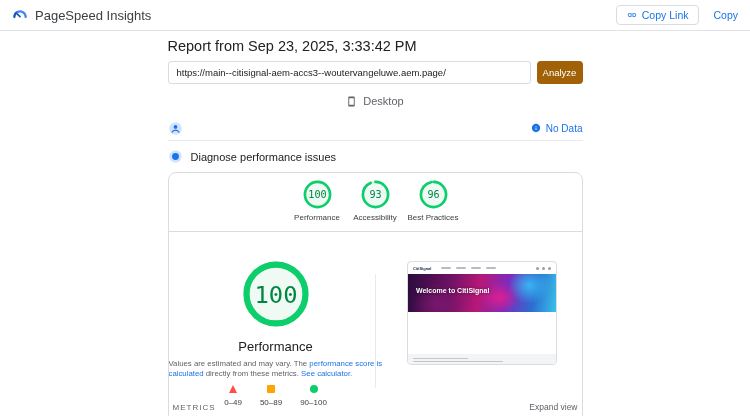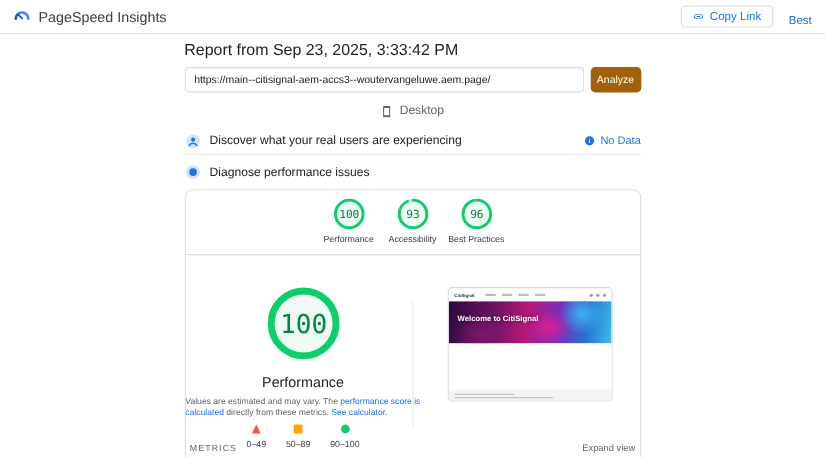--- a/index.html
+++ b/index.html
@@ -4,21 +4,21 @@
 <style>
   * { margin:0; padding:0; box-sizing:border-box; }
   html,body { width:750px; height:416px; overflow:hidden; background:#fff;
     font-family:"Liberation Sans", sans-serif; color:#202124; }
 
   
   .topbar { height:31px; display:flex; align-items:center; justify-content:space-between;
     padding:0 12px; border-bottom:1px solid #e0e3e7; }
   .topbar-left { display:flex; align-items:center; gap:7px; }
   .app-title { font-size:13px; color:#3c4043; }
-  .topbar-right { display:flex; align-items:flex-end; gap:14px; }
+  .topbar-right { display:flex; align-items:center; gap:14px; }
   .copy-link-btn { display:flex; align-items:center; gap:5px; border:1px solid #dadce0;
     border-radius:4px; padding:3px 10px; font-size:10.5px; color:#1a73e8; background:#fff; cursor:pointer; }
   .docs-link { font-size:10.5px; color:#1a73e8; font-weight:500; text-decoration:none; cursor:pointer; }
 
   
   .content { width:415px; margin:0 auto; }
   .report-title { margin-top:6px; font-size:14.5px; font-weight:400; color:#202124; line-height:18px; }
 
   .url-row { display:flex; margin-top:6px; gap:6px; }
   .url-input { flex:1; height:23px; border:1px solid #dadce0; border-radius:3px;
@@ -115,21 +115,21 @@
   </div>
   <div class="topbar-right">
     <button class="copy-link-btn">
       <span style="display:flex">
         <svg width="10" height="10" viewBox="0 0 24 24" fill="#1a73e8">
           <path d="M3.9 12c0-1.7 1.4-3.1 3.1-3.1h4V7H7c-2.8 0-5 2.2-5 5s2.2 5 5 5h4v-1.9H7c-1.7 0-3.1-1.4-3.1-3.1zM8 13h8v-2H8v2zm9-6h-4v1.9h4c1.7 0 3.1 1.4 3.1 3.1s-1.4 3.1-3.1 3.1h-4V17h4c2.8 0 5-2.2 5-5s-2.2-5-5-5z"></path>
         </svg>
       </span>
       <span>Copy Link</span>
     </button>
-    <a class="docs-link">Best</a>
+    <a class="docs-link">Copy</a>
   </div>
 </div>
 
 <div class="content">
 
   <h1 class="report-title">Report from Sep 23, 2025, 3:33:42 PM</h1>
 
   <div class="url-row">
     <input class="url-input" type="text" value="https://main--citisignal-aem-accs3--woutervangeluwe.aem.page/" style="">
     <button class="analyze-btn">Analyze</button>
@@ -148,21 +148,20 @@
 
   <div class="section-row crux">
     <div class="section-left">
       <span style="display:flex">
         <svg width="15" height="15" viewBox="0 0 24 24">
           <circle cx="12" cy="12" r="10" fill="#d2e3fc"></circle>
           <circle cx="12" cy="9.5" r="3" fill="#1a73e8"></circle>
           <path d="M6 18.5c1.5-2.6 3.6-3.8 6-3.8s4.5 1.2 6 3.8" stroke="#1a73e8" stroke-width="2" fill="none"></path>
         </svg>
       </span>
-      <span class="section-title">Discover what your real users are experiencing</span>
     </div>
     <span class="no-data">
       <span style="display:flex">
         <svg width="10" height="10" viewBox="0 0 24 24" fill="#1a73e8">
           <path d="M12 2C6.5 2 2 6.5 2 12s4.5 10 10 10 10-4.5 10-10S17.5 2 12 2zm1 15h-2v-6h2v6zm0-8h-2V7h2v2z"></path>
         </svg>
       </span>
       <span>No Data</span>
     </span>
   </div>

